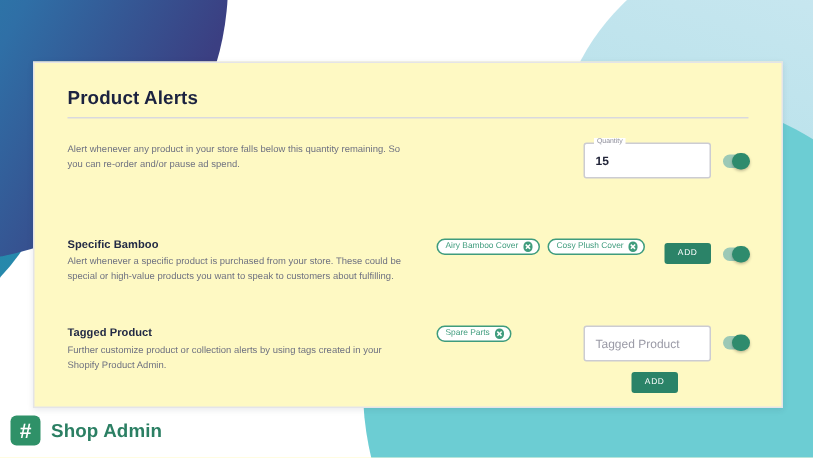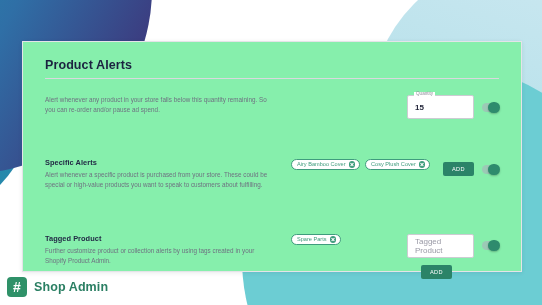--- a/index.html
+++ b/index.html
@@ -68,21 +68,21 @@
     background: linear-gradient(200deg, #cfe9f2 0%, #b7e1ea 60%, #9bd9e2 100%);
   }
 
   
   .card {
     position: absolute;
     left: 22px;
     top: 41px;
     width: 500px;
     height: 231px;
-    background: #86efac;
+    background: #fef9c3;
     border: 1px solid #e4e4e8;
     box-shadow: 0 1px 4px rgba(40,50,70,0.10);
     z-index: 2;
     padding: 16px 22px 0 22px;
   }
 
   .card-title {
     font-size: 12.5px;
     font-weight: bold;
     color: #1b2240;
@@ -97,21 +97,21 @@
   }
 
   
   .row {
     display: flex;
     align-items: flex-start;
     position: relative;
   }
   .row-low      { margin-top: 6px;  min-height: 46px; }
   .row-specific { margin-top: 17px; min-height: 46px; }
-  .row-tagged   { margin-top: 30px; min-height: 46px; }
+  .row-tagged   { margin-top: 13px; min-height: 46px; }
 
   .row-text {
     width: 228px;
     flex: 0 0 228px;
   }
 
   .row-heading {
     font-size: 7.4px;
     font-weight: bold;
     color: #222a45;
@@ -177,21 +177,21 @@
   .controls {
     flex: 0 0 auto;
     display: flex;
     align-items: flex-start;
     gap: 8px;
     margin-left: auto;
   }
 
   .field {
     position: relative;
-    width: 67px;
+    width: 85px;
     height: 24px;
     border: 1px solid #ccccd2;
     border-radius: 2px;
     background: #ffffff;
     display: flex;
     align-items: center;
     padding: 0 7px;
   }
   .field-value {
     font-size: 8px;
@@ -324,21 +324,21 @@
         <span class="field-value">15</span>
       </div>
       <div class="toggle toggle-row-low">
         <span class="knob"></span>
       </div>
     </div>
   </div>
 
   <div class="row row-specific">
     <div class="row-text">
-      <div class="row-heading">Specific Alerts</div>
+      <div class="row-heading">Specific Bamboo</div>
       <div class="row-desc">Alert whenever a specific product is purchased from your store. These could be special or high-value products you want to speak to customers about fulfilling.</div>
     </div>
 
     <div class="chips">
       <span class="chip">
         <span class="chip-label">Airy Bamboo Cover</span>
         <span class="chip-x"></span>
       </span>
       <span class="chip">
         <span class="chip-label">Cosy Plush Cover</span>

